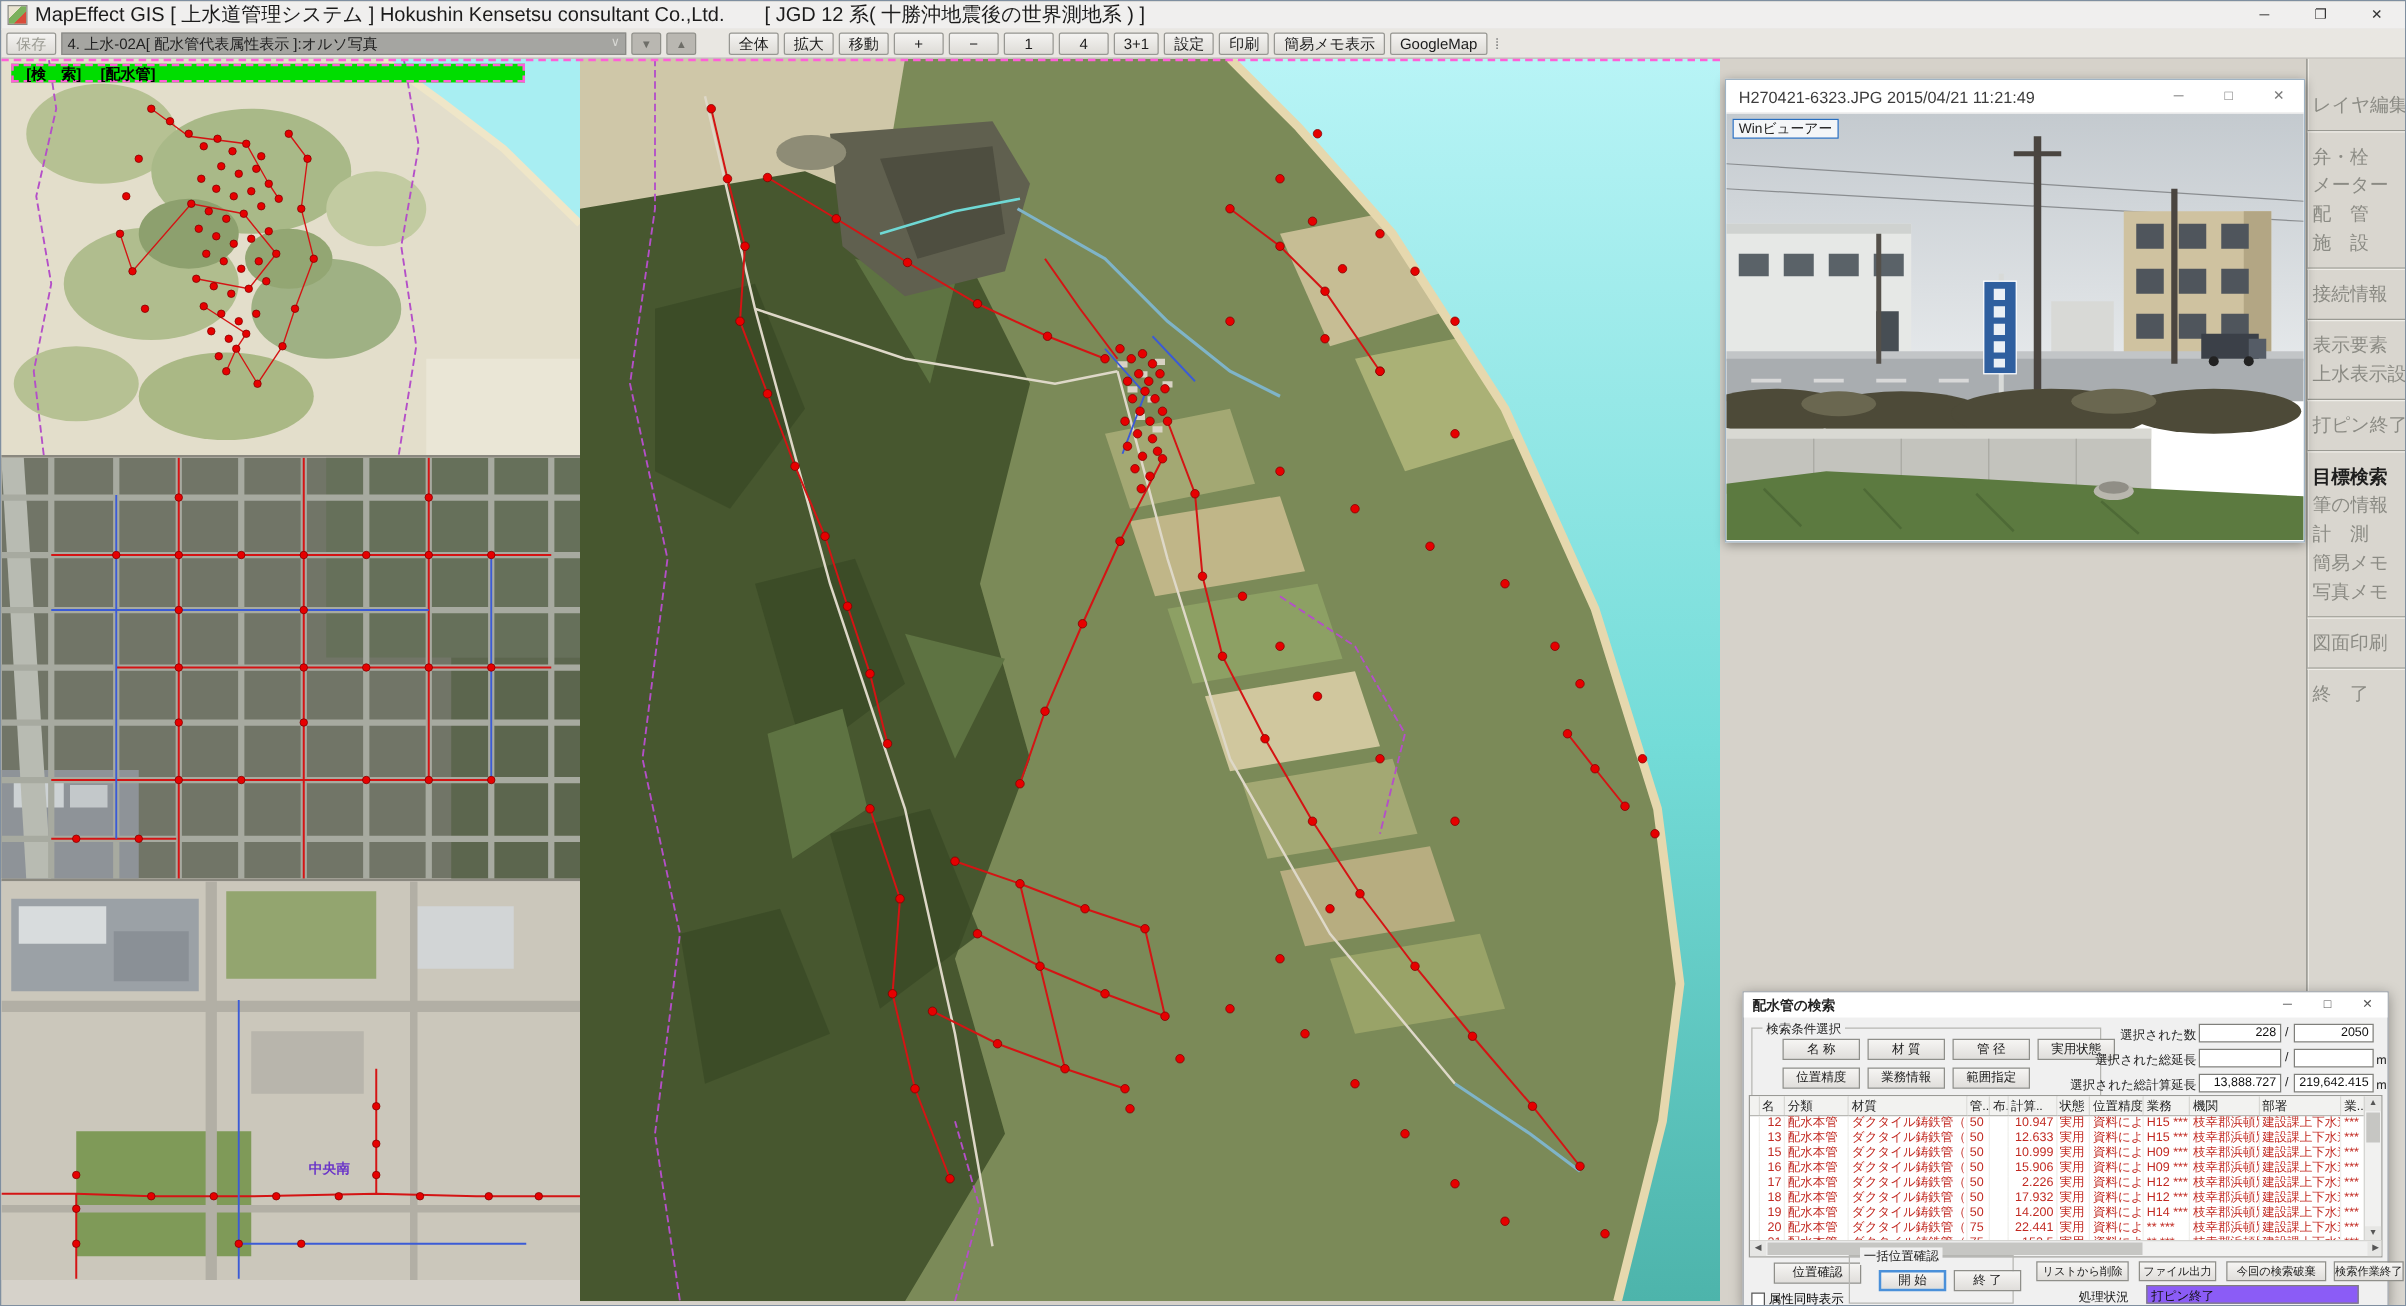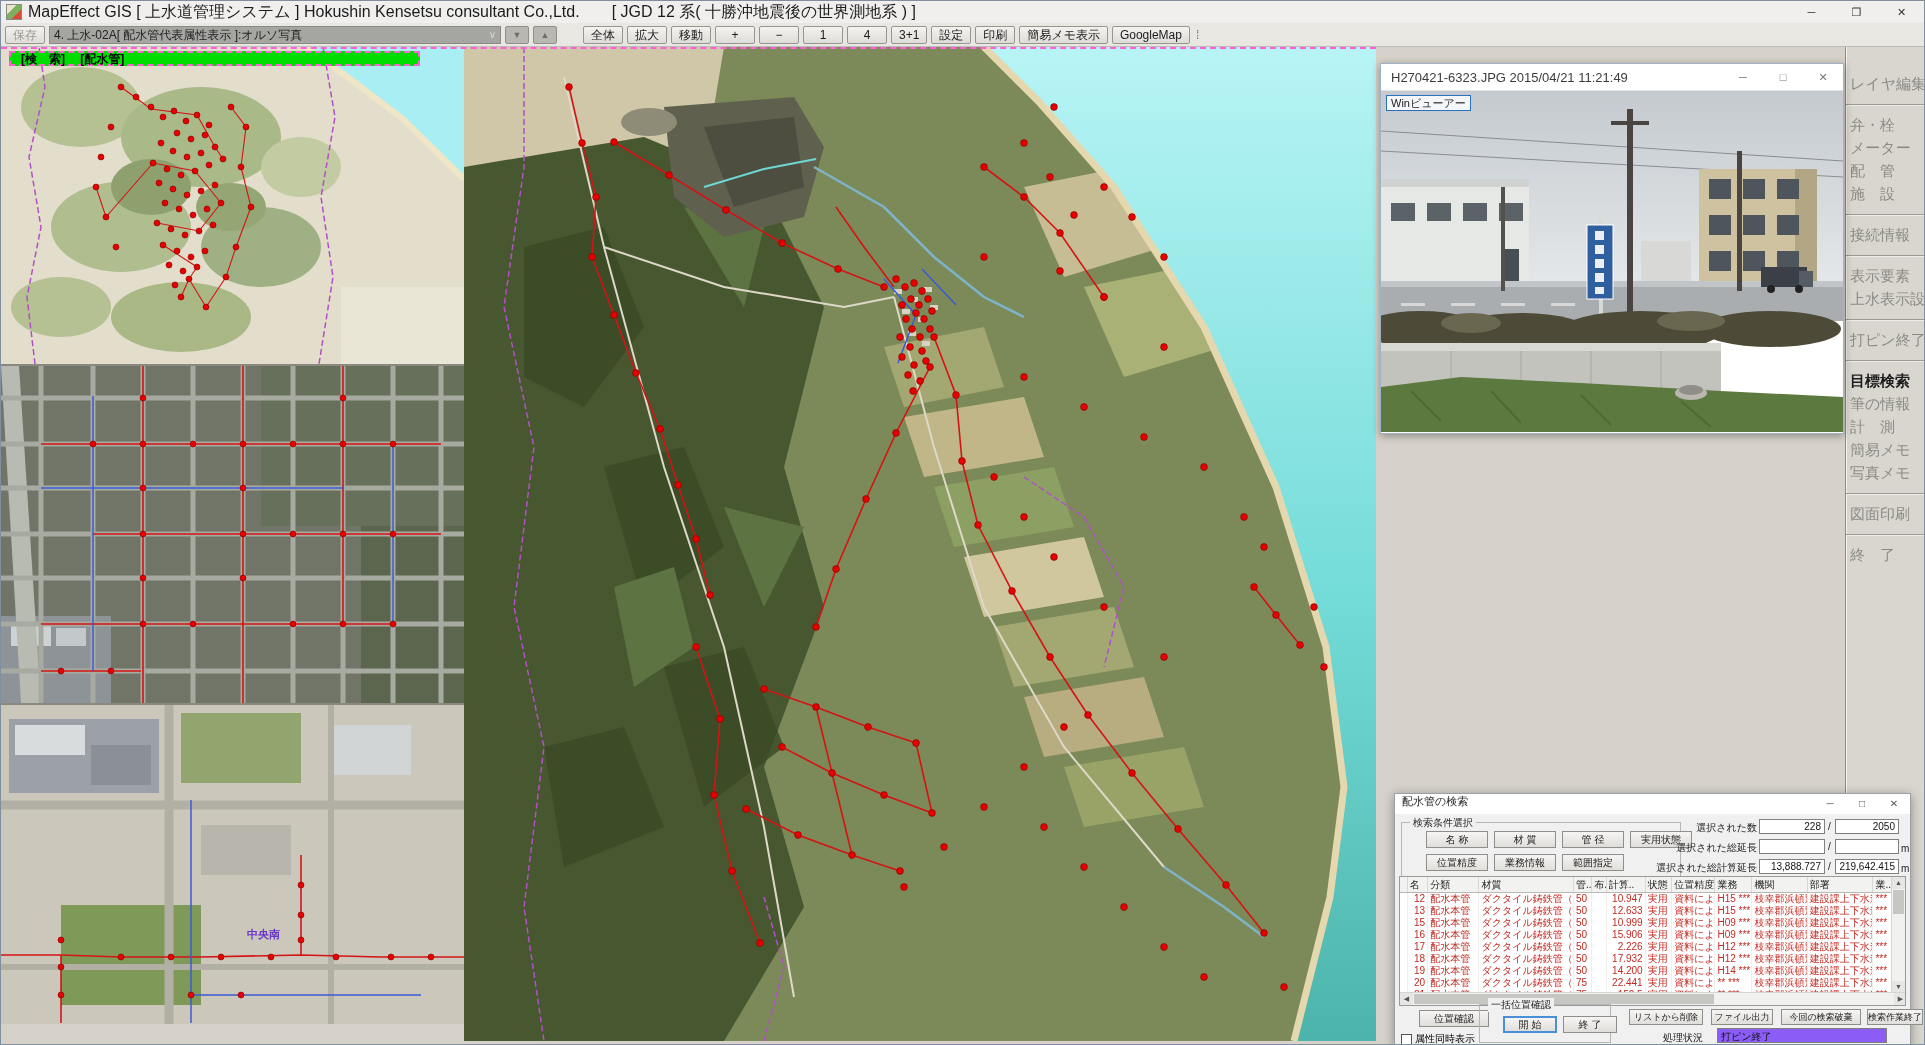--- a/index.html
+++ b/index.html
@@ -52,21 +52,21 @@
     font-size:11px;color:#222;padding:1px 4px;line-height:12px;}
   
   .sidebar{position:absolute;left:1844px;top:0;width:79px;height:997px;background:#d9d6cf;
     border-left:1px solid #8c8c86;box-shadow:inset 1px 0 0 #f4f2ee;padding-top:26px;box-sizing:border-box;z-index:5;}
   .sb-item{font-size:15px;color:#8b8b84;padding:2px 0 2px 4px;white-space:nowrap;letter-spacing:0;}
   .sb-item.active{color:#1d1d1d;font-weight:bold;}
   .sb-sep{height:0;border-top:1px solid #9a9a93;border-bottom:1px solid #efede8;margin:8px 0 8px 0;}
   
   .dialog{position:absolute;left:1393px;top:746px;width:515px;height:252px;background:#f0f0f0;
     border:1px solid #9aa0a6;box-shadow:0 2px 10px rgba(0,0,0,.35);z-index:30;font-size:10px;}
-  .dlg-title{height:20px;background:#ffffff;display:flex;align-items:flex-start;}
+  .dlg-title{height:20px;background:#ffffff;display:flex;align-items:center;font-weight:bold;}
   .dlg-title .t-text{font-size:11px;color:#222;margin-left:7px;}
   .dlg-title .win-controls span{width:32px;line-height:20px;font-size:10px;color:#555;}
   .groupbox{position:absolute;border:1px solid #b6b6b2;}
   .groupbox .gb-label{position:absolute;top:-7px;left:8px;background:#f0f0f0;padding:0 3px;font-size:10px;color:#222;}
   .d-btn{position:absolute;height:17px;background:linear-gradient(#f6f5f3,#e0dedb);border:1px solid #8f8f8a;
     font-size:10px;color:#1a1a1a;text-align:center;line-height:15px;box-sizing:border-box;margin-left:16px;}
   .d-btn.small{font-size:9px;height:16px;line-height:14px;}
   .d-btn.focused{border:2px solid #4a90d9;line-height:13px;}
   .stat-label{position:absolute;width:112px;text-align:right;font-size:10px;color:#222;}
   .stat-box{position:absolute;height:15px;background:#fff;border:1px solid #7f7f7b;font-size:10px;color:#111;

